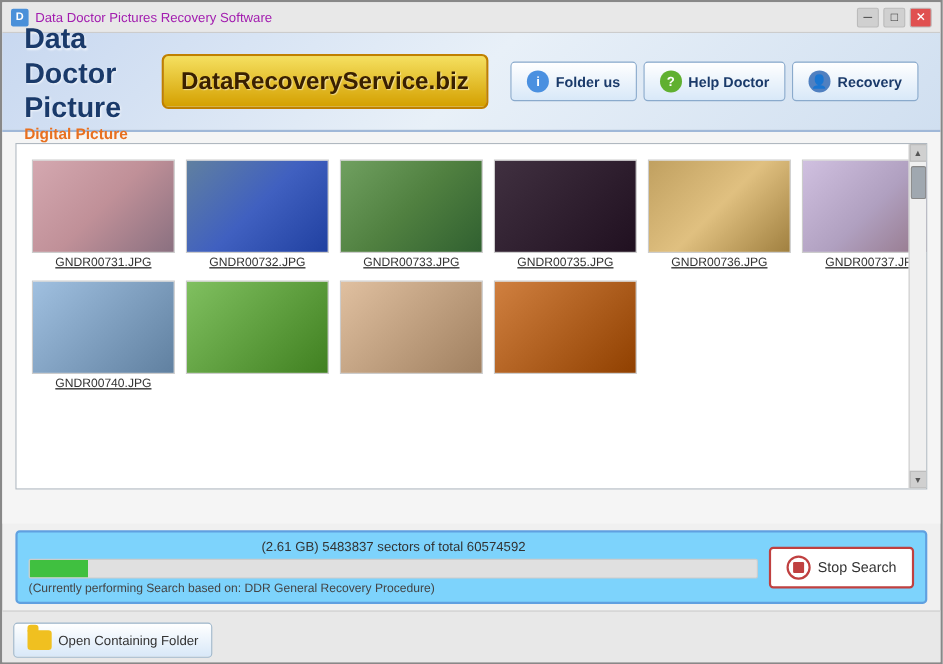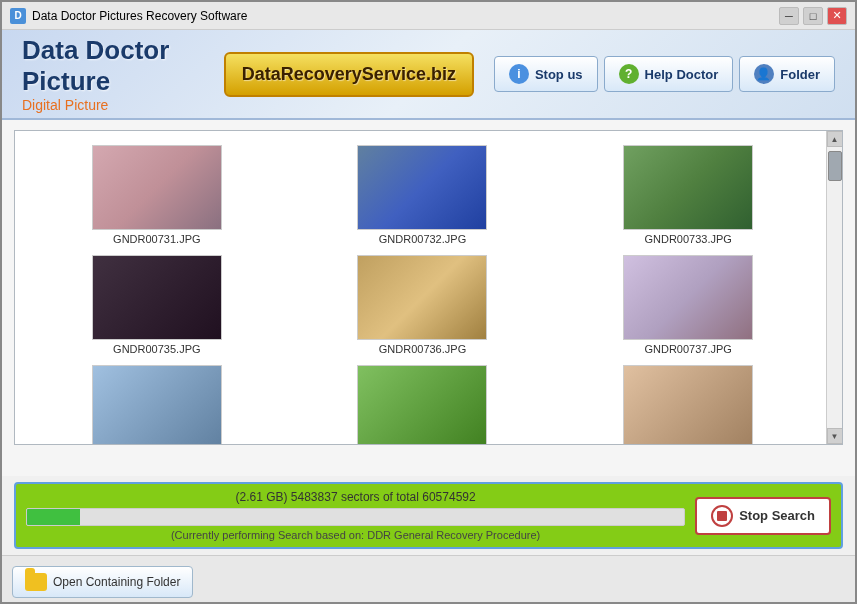--- a/index.html
+++ b/index.html
@@ -24,21 +24,21 @@
     #titlebar .icon {
       width: 16px; height: 16px;
       background: #4a90d9;
       border-radius: 2px;
       margin-right: 6px;
       display: flex; align-items: center; justify-content: center;
       color: white; font-size: 10px; font-weight: bold;
     }
     #titlebar .title-text {
       font-size: 12px;
-      color: #000000;
+      color: #a21caf;
       flex: 1;
     }
     #titlebar .win-controls {
       display: flex; gap: 4px;
     }
     #titlebar .win-btn {
       width: 20px; height: 18px;
       background: #d0d0d0;
       border: 1px solid #bbb;
       border-radius: 2px;
@@ -62,28 +62,28 @@
     }
     #brand .app-title {
       font-size: 26px;
       font-weight: bold;
       color: #1a3a6a;
       text-shadow: 1px 1px 2px rgba(255,255,255,0.7);
     }
     #brand .sub-title {
       font-size: 14px;
       color: #e87020;
-      font-weight: normal;
+      font-weight: bold;
     }
     #domain-badge {
       background: linear-gradient(180deg, #f5e060 0%, #d4a000 100%);
       border: 2px solid #c08000;
       border-radius: 6px;
       padding: 10px 16px;
-      font-size: 18px;
+      font-size: 22px;
       font-weight: bold;
       color: #3a2000;
       margin-right: 20px;
       text-shadow: 1px 1px 1px rgba(255,255,255,0.5);
     }
     #nav-buttons {
       display: flex;
       gap: 6px;
     }
     .nav-btn {
@@ -136,24 +136,25 @@
     }
     .scroll-thumb {
       width: 14px; height: 30px;
       background: #a0a8b0;
       border: 1px solid #888;
       border-radius: 2px;
       margin-top: 4px;
     }
     #gallery-grid {
       display: grid;
-      grid-template-columns: repeat(3, 1fr);
+      grid-template-columns: repeat(6, 1fr);
       gap: 2px;
       padding: 10px;
       padding-right: 22px;
+      text-decoration: underline;
     }
     .gallery-item {
       display: flex; flex-direction: column; align-items: center;
       padding: 4px;
       cursor: pointer;
     }
     .thumb {
       width: 130px; height: 85px;
       object-fit: cover;
       border: 1px solid #ccc;
@@ -180,21 +181,21 @@
     .photo-7 { background: linear-gradient(135deg, #d0c0e0 0%, #b0a0c0 50%, #907080 100%); }
     .photo-8 { background: linear-gradient(135deg, #60a0c0 0%, #4080a0 50%, #206080 100%); }
     .photo-9 { background: linear-gradient(135deg, #c04040 0%, #a02020 50%, #802020 100%); }
     .photo-10 { background: linear-gradient(135deg, #a0c0e0 0%, #80a0c0 50%, #6080a0 100%); }
     .photo-11 { background: linear-gradient(135deg, #80c060 0%, #60a040 50%, #408020 100%); }
     .photo-12 { background: linear-gradient(135deg, #e0c0a0 0%, #c0a080 50%, #a08060 100%); }
     .photo-13 { background: linear-gradient(135deg, #d08040 0%, #b06020 50%, #904000 100%); }
 
     
     #progress-area {
-      background: #84cc16;
+      background: #7dd3fc;
       border: 2px solid #60a0e0;
       border-radius: 4px;
       margin: 6px 0;
       padding: 6px 10px;
       display: flex; align-items: center; gap: 10px;
     }
     #progress-info {
       flex: 1;
     }
     #progress-text {
@@ -206,30 +207,30 @@
       height: 18px;
       border-radius: 2px;
       overflow: hidden;
     }
     #progress-bar-fill {
       background: #40c040;
       height: 100%;
       width: 8%;
     }
     #progress-status {
-      font-size: 11px; color: #444; margin-top: 3px; text-align: center;
+      font-size: 11px; color: #444; margin-top: 3px; 
     }
     #stop-btn {
       background: white;
       border: 2px solid #c04040;
       border-radius: 4px;
       padding: 6px 14px;
       cursor: pointer;
       display: flex; align-items: center; gap: 6px;
-      font-size: 13px; font-weight: bold; color: #333;
+      font-size: 13px; font-weight: normal; color: #333;
       min-width: 130px;
     }
     .stop-icon {
       width: 22px; height: 22px;
       border-radius: 50%;
       border: 2px solid #c04040;
       background: white;
       display: flex; align-items: center; justify-content: center;
     }
     .stop-square {
@@ -296,29 +297,29 @@
 
 <div id="header">
   <div id="brand">
     <div class="app-title">Data  Doctor  Picture</div>
     <div class="sub-title">Digital Picture</div>
   </div>
   <div id="domain-badge">DataRecoveryService.biz</div>
   <div id="nav-buttons">
     <button class="nav-btn">
       <span class="nav-icon info">i</span>
-      <span>Stop us</span>
+      <span>Folder us</span>
     </button>
     <button class="nav-btn">
       <span class="nav-icon help">?</span>
       <span>Help Doctor</span>
     </button>
     <button class="nav-btn">
       <span class="nav-icon support">👤</span>
-      <span>Folder</span>
+      <span>Recovery</span>
     </button>
   </div>
 </div>
 
 <div id="main">
   <div id="gallery-container">
     <div id="gallery-grid">
 
     <div class="gallery-item">
       <div class="thumb photo-1">

